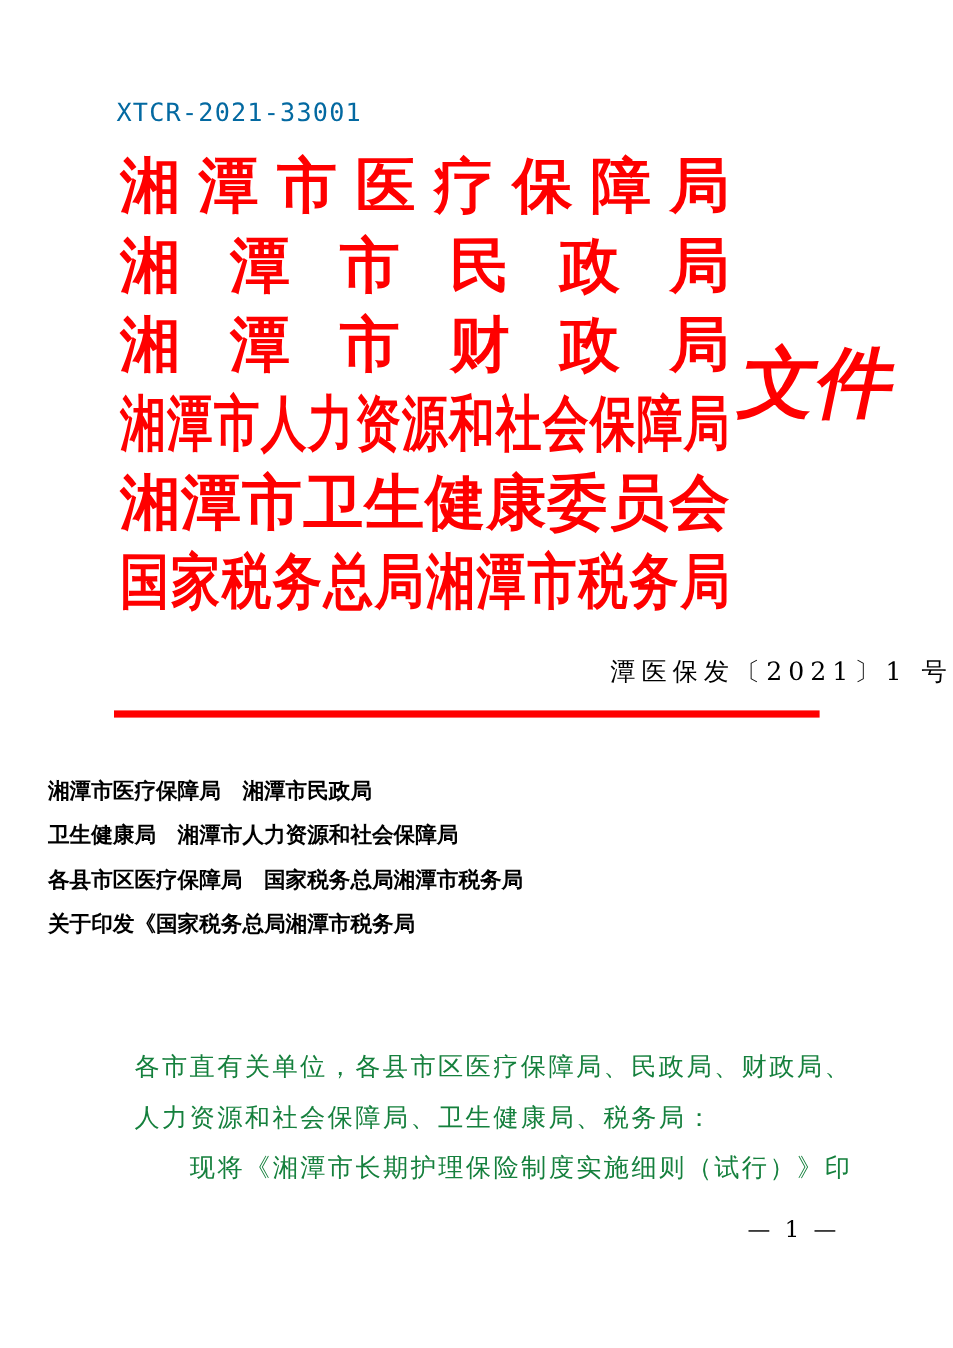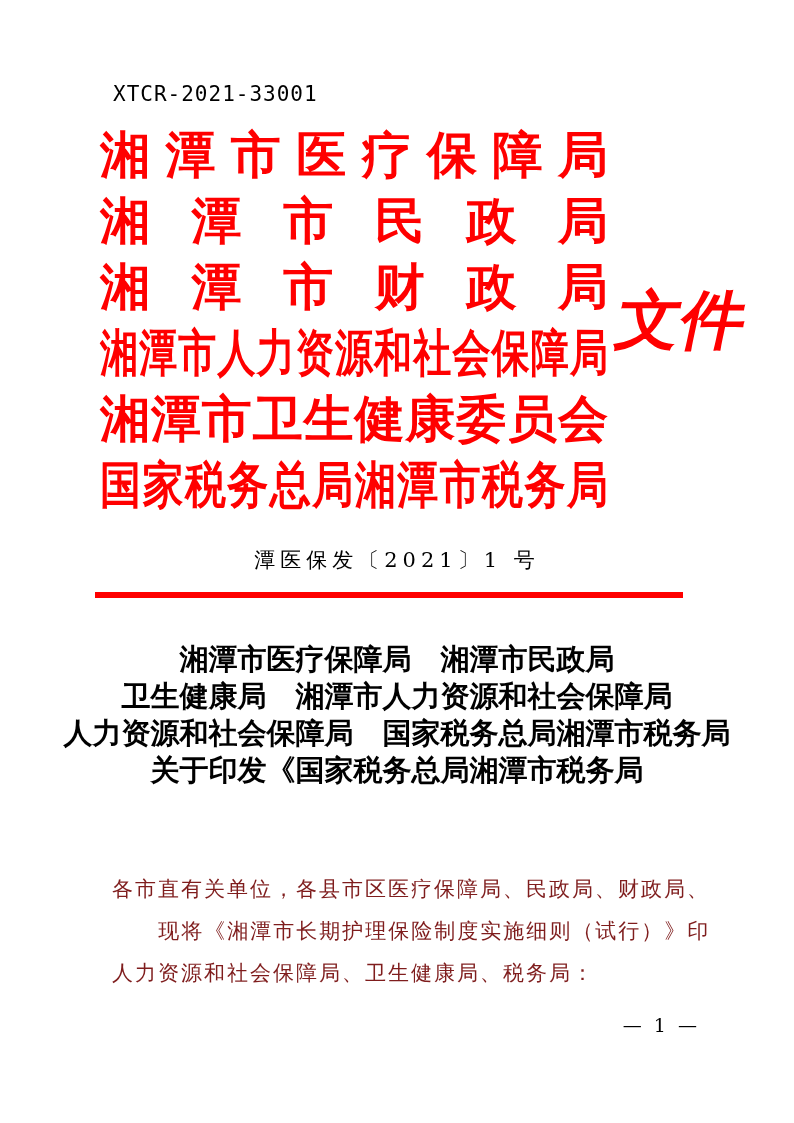--- a/index.html
+++ b/index.html
@@ -13,26 +13,26 @@
     height: 1123px;
     background: #ffffff;
     overflow: hidden;
     font-family: "DejaVu Serif", "Liberation Serif", serif;
     color: #000000;
   }
 
   
   .doc-code {
     position: absolute;
-    left: 113px;
+    left: 97px;
     top: 82px;
     font-family: "DejaVu Sans Mono", "Liberation Mono", monospace;
     font-size: 21px;
     letter-spacing: 1px;
-    color: #000000;
+    color: #0369a1;
   }
 
   
   .agencies {
     position: absolute;
     left: 100px;
     top: 122px;
     width: 508px;
   }
   .agency-line {
@@ -65,21 +65,21 @@
     line-height: 1;
     white-space: nowrap;
   }
 
   
   .doc-number {
     position: absolute;
     left: 0;
     top: 546px;
     width: 100%;
-    text-align: center;
+    text-align: right;
     font-size: 21px;
     letter-spacing: 5px;
     color: #000000;
   }
 
   
   .red-rule {
     position: absolute;
     left: 95px;
     top: 592px;
@@ -87,37 +87,37 @@
     height: 6px;
     background: var(--accent-red, #ff0000);
   }
 
   
   .title-block {
     position: absolute;
     left: 40px;
     top: 641px;
     width: 714px;
-    text-align: center;
-    font-size: 29px;
+    text-align: left;
+    font-size: 18px;
     font-weight: bold;
     line-height: 37px;
     color: #000000;
   }
 
   
   .body-block {
     position: absolute;
     left: 112px;
     top: 868px;
     width: 596px;
     font-size: 21px;
     line-height: 42px;
     letter-spacing: 2px;
-    color: #7f1d1d;
+    color: #15803d;
   }
   .body-line { white-space: nowrap; }
   .body-line.indent { text-indent: 2.2em; }
 
   
   .page-number {
     position: absolute;
     top: 1014px;
     right: 94px;
     font-size: 19px;
@@ -204,25 +204,25 @@
 
   <div class="wenjian">文件</div>
 
   <div class="doc-number">潭医保发〔2021〕1 号</div>
 
   <div class="red-rule"></div>
 
   <div class="title-block">
     <div class="title-line">湘潭市医疗保障局　湘潭市民政局</div>
     <div class="title-line">卫生健康局　湘潭市人力资源和社会保障局</div>
-    <div class="title-line">人力资源和社会保障局　国家税务总局湘潭市税务局</div>
+    <div class="title-line">各县市区医疗保障局　国家税务总局湘潭市税务局</div>
     <div class="title-line">关于印发《国家税务总局湘潭市税务局</div>
   </div>
 
   <div class="body-block">
     <div class="body-line">各市直有关单位，各县市区医疗保障局、民政局、财政局、</div>
+    <div class="body-line">人力资源和社会保障局、卫生健康局、税务局：</div>
     <div class="body-line indent">现将《湘潭市长期护理保险制度实施细则（试行）》印</div>
-    <div class="body-line">人力资源和社会保障局、卫生健康局、税务局：</div>
   </div>
 
   <div class="page-number">— 1 —</div>
 
 </div>
 
 </body></html>

